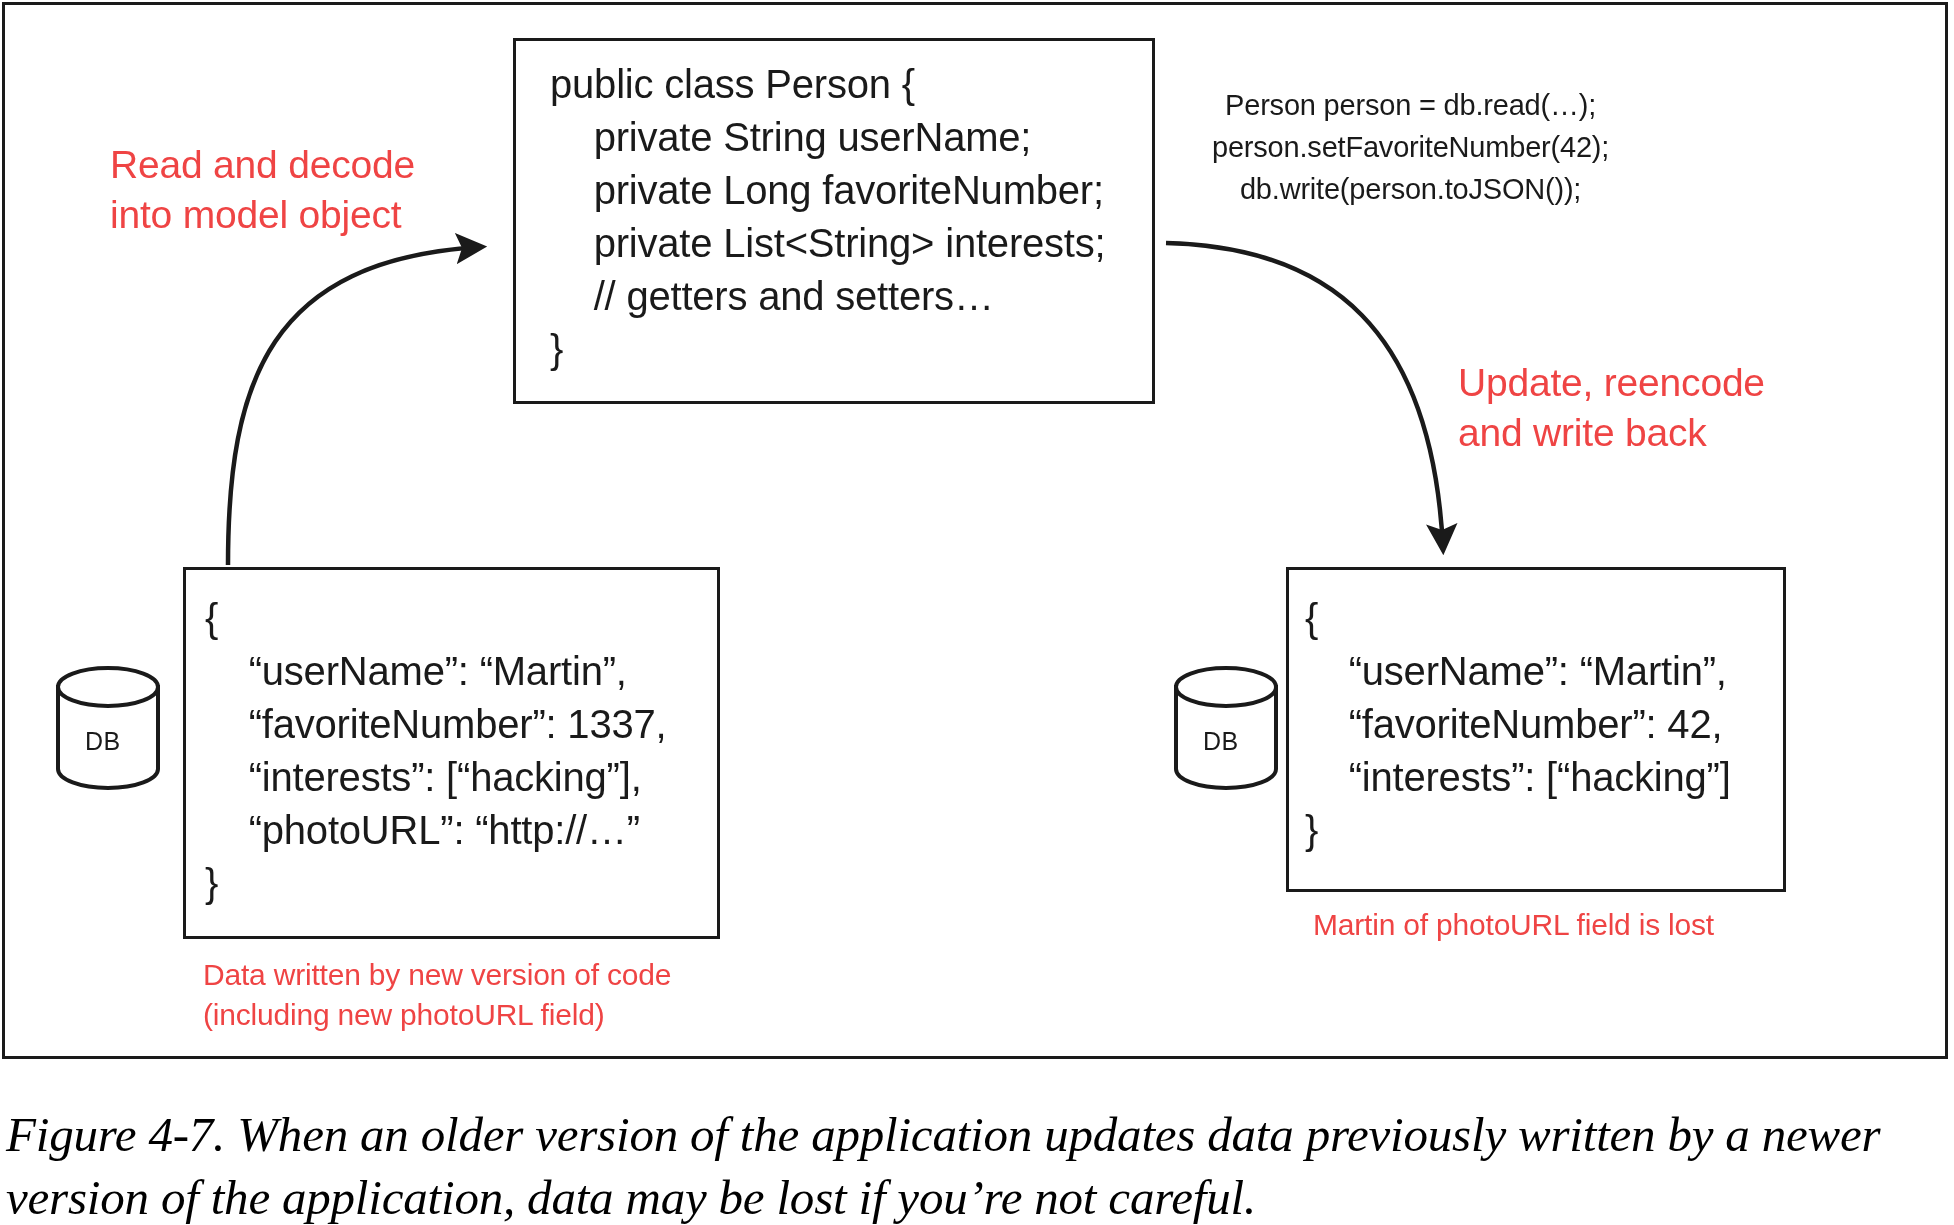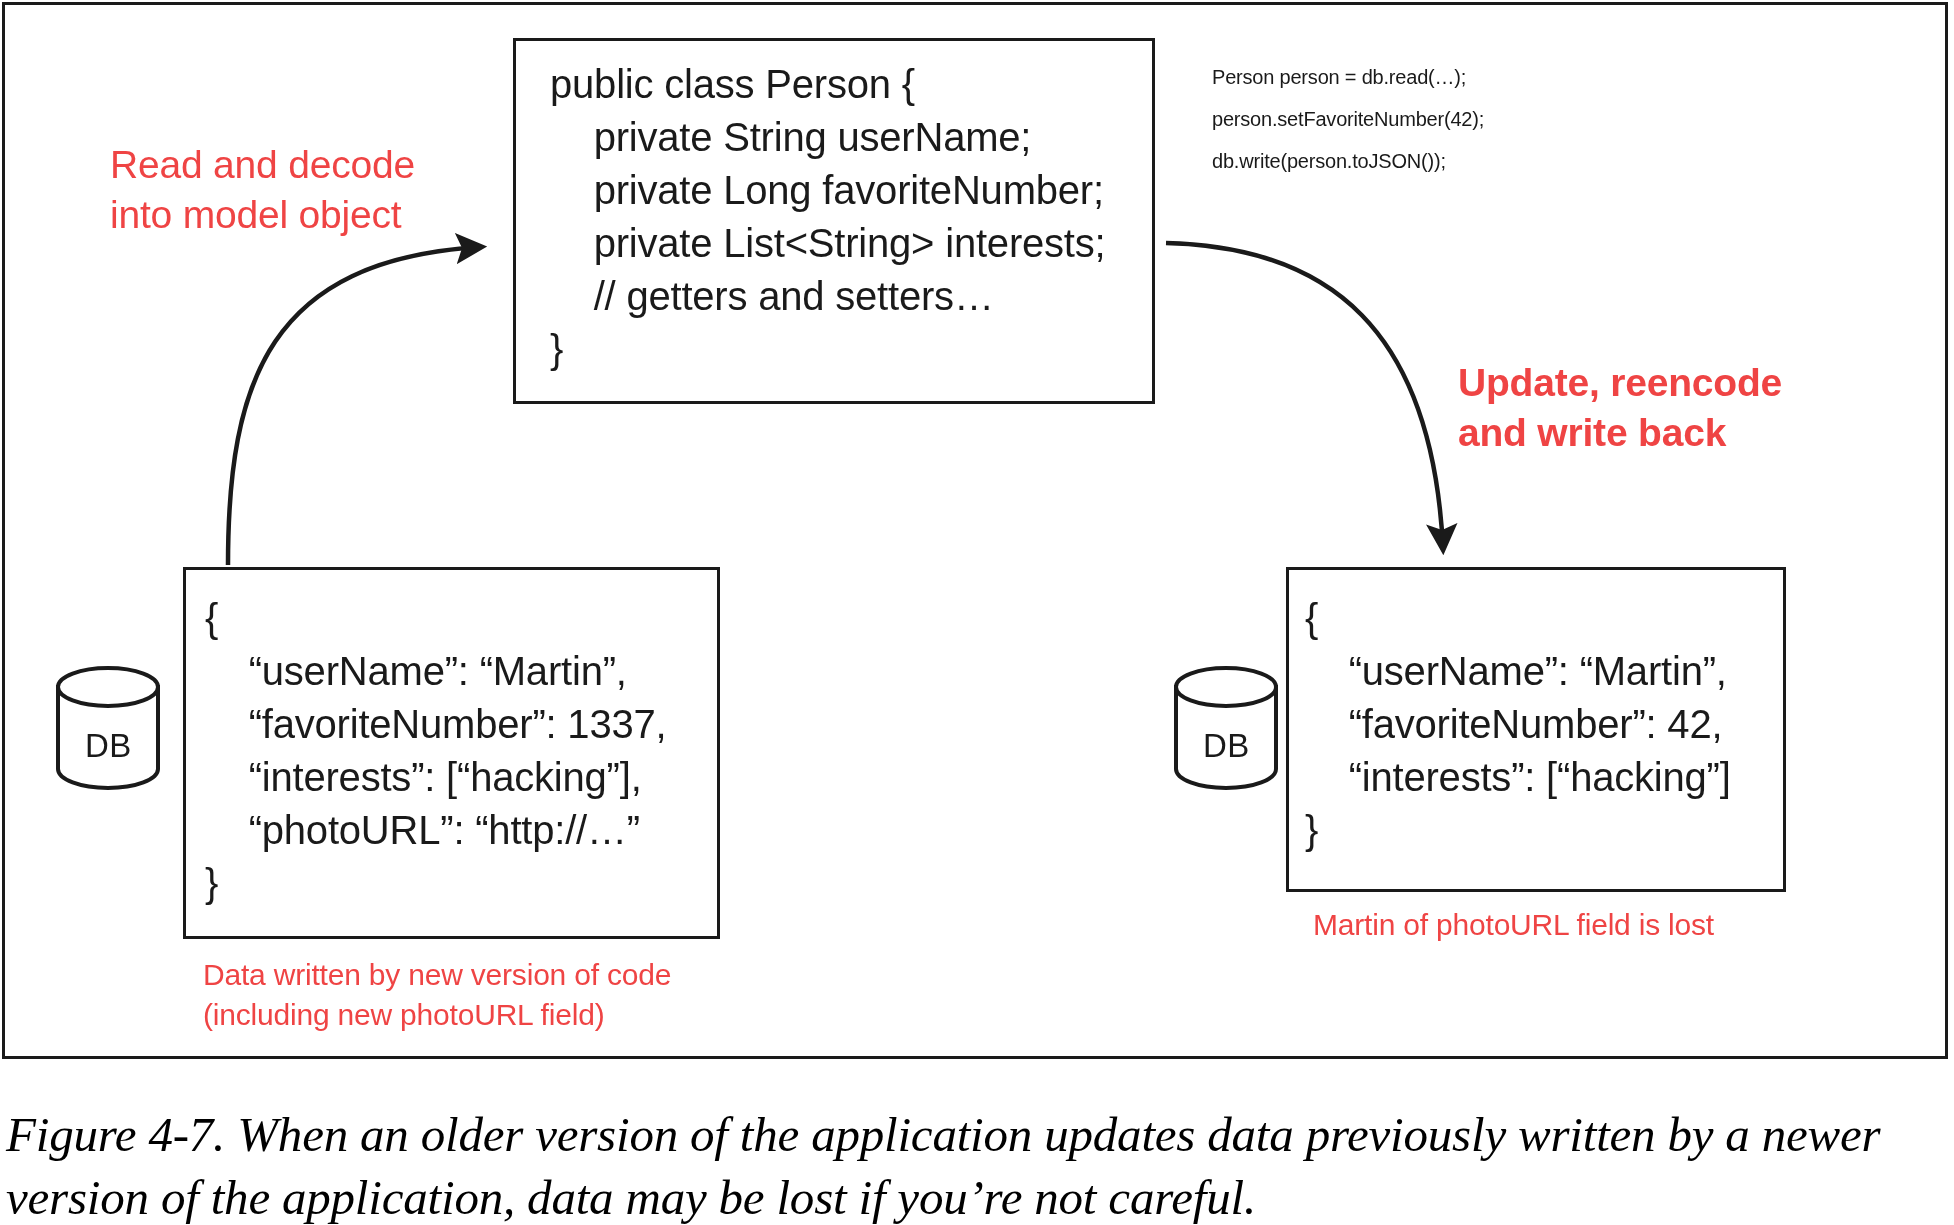--- a/index.html
+++ b/index.html
@@ -97,23 +97,24 @@
 
   #json-right-code {
     left: 1305px;
     top: 592px;
     font-size: 40px;
     line-height: 53px;
   }
 
   #snippet-code {
     left: 1212px;
-    top: 56px;
-    font-size: 20px;
+    top: 84px;
+    font-size: 29px;
     line-height: 42px;
+    text-align: center;
   }
 
   
   .label {
     position: absolute;
     white-space: pre;
     color: #ef4444;
     font-family: "Liberation Sans", sans-serif;
     letter-spacing: -0.2px;
   }
@@ -123,21 +124,20 @@
     top: 140px;
     font-size: 39px;
     line-height: 50px;
   }
 
   #label-update {
     left: 1458px;
     top: 358px;
     font-size: 39px;
     line-height: 50px;
-    font-weight: bold;
   }
 
   #caption-oldversion {
     left: 549px;
     top: 418px;
     font-size: 30px;
     line-height: 40px;
   }
 
   #caption-datawritten {
@@ -149,21 +149,21 @@
 
   #caption-photolost {
     left: 1313px;
     top: 905px;
     font-size: 30px;
     line-height: 40px;
   }
 
   .db-label {
     position: absolute;
-    font-size: 33px;
+    font-size: 25px;
     color: #1a1a1a;
     letter-spacing: 0.5px;
   }
 
   #db-label-left { left: 85px; top: 727px; }
   #db-label-right { left: 1203px; top: 727px; }
 
   
   #figure-caption {
     position: absolute;

